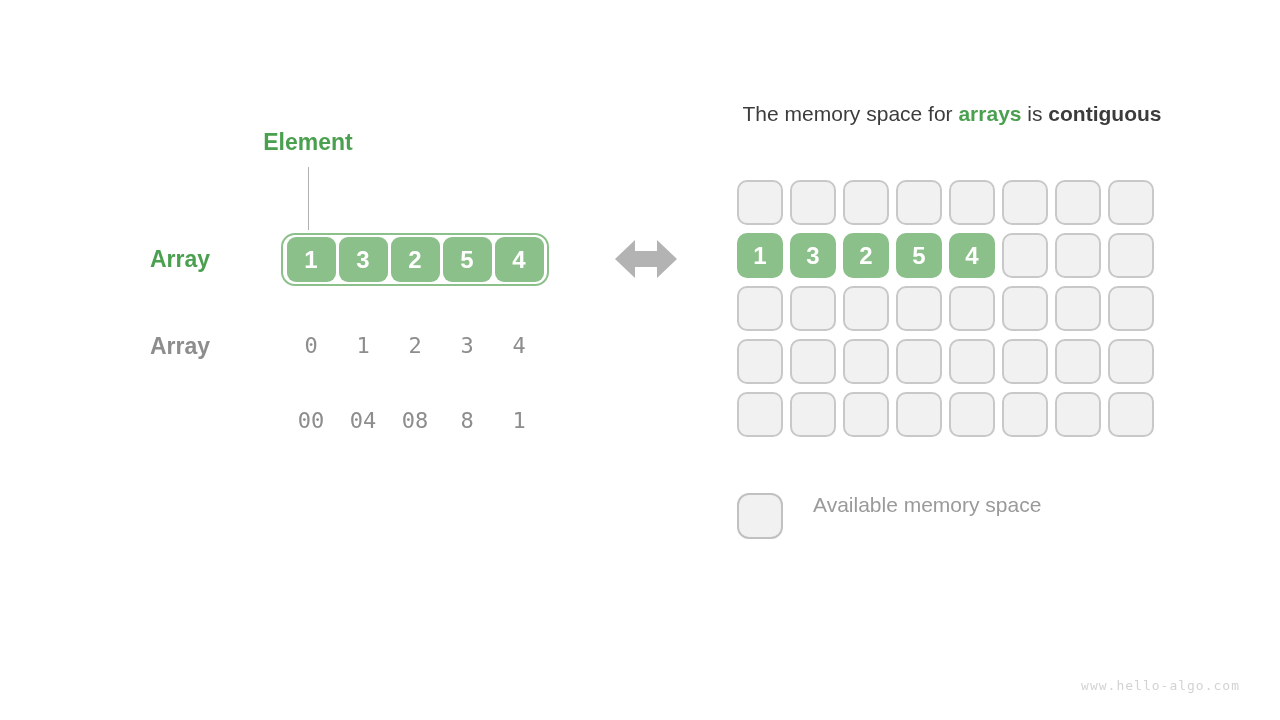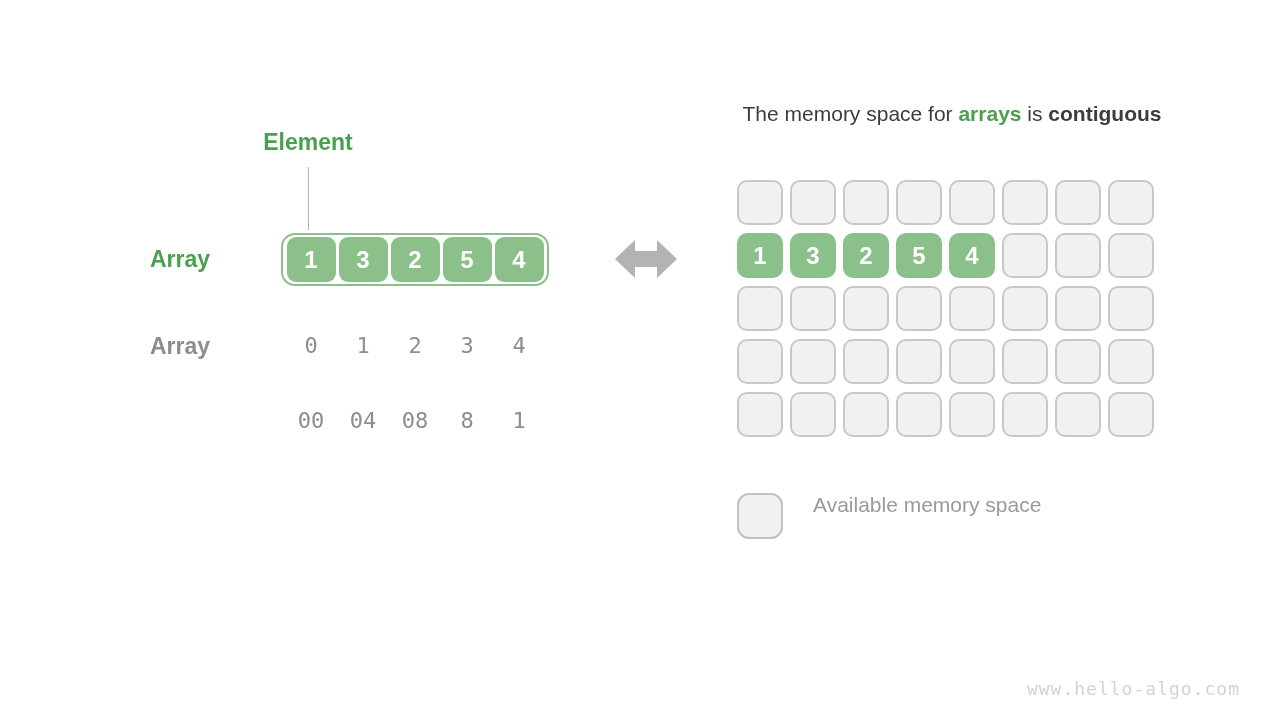--- a/index.html
+++ b/index.html
@@ -147,21 +147,21 @@
   }
   .legend-text {
     font-size: 21px;
     color: #9a9a9a;
   }
   
   .watermark {
     position: absolute;
     right: 40px; top: 678px;
     font-family: "DejaVu Sans Mono", monospace;
-    font-size: 18px;
+    font-size: 13px;
     letter-spacing: 1px;
     color: #d3d3d3;
   }
 </style>
 </head>
 <body>
 
 <div class="canvas">
 
   <div class="element-label">Element</div>

